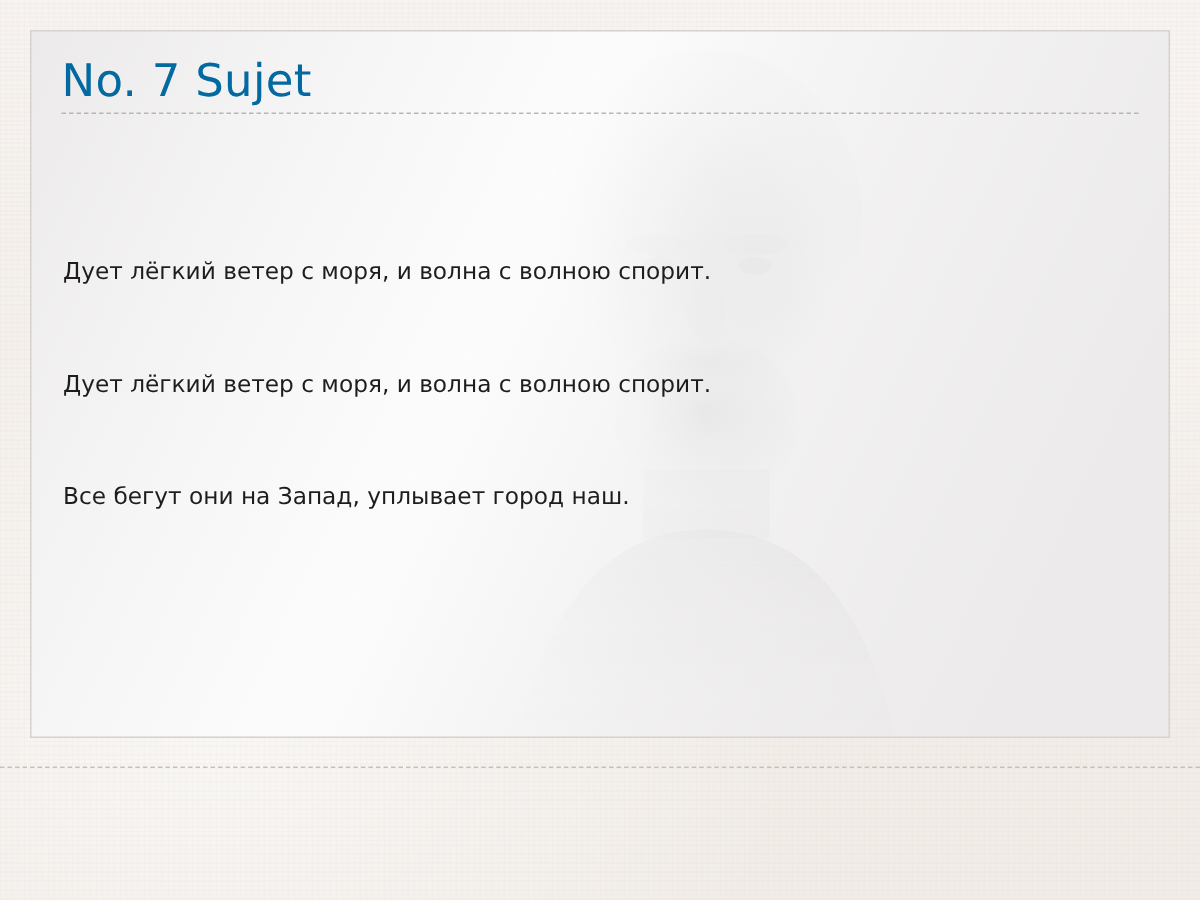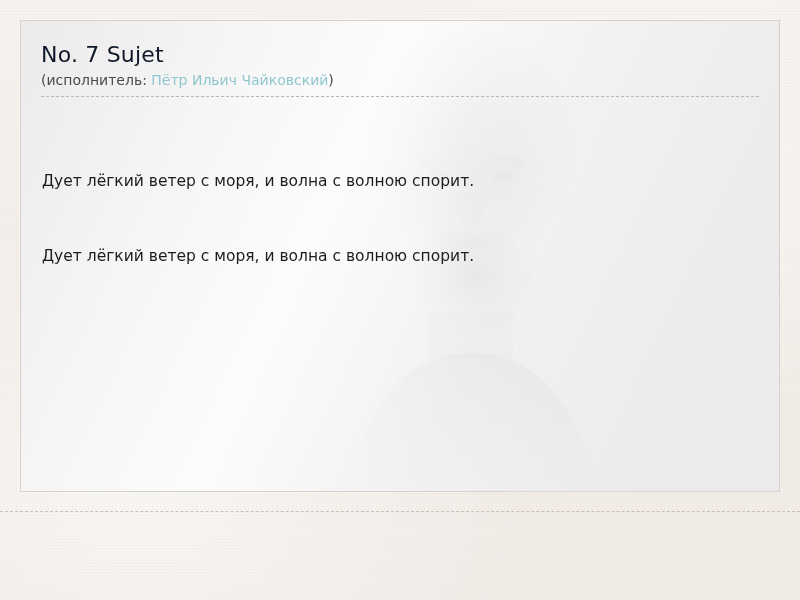--- a/index.html
+++ b/index.html
@@ -83,24 +83,24 @@
   .header {
     position: absolute;
     left: 20px;
     top: 20px;
     width: 718px;
     padding-bottom: 6px;
     border-bottom: 1px dashed #b9b6b8;
   }
   .slide-title {
     margin: 0;
-    font-size: 22px;
+    font-size: 30px;
     font-weight: 400;
     line-height: 28px;
-    color: #0f172a;
+    color: #0369a1;
     letter-spacing: 0.2px;
   }
   .slide-subtitle {
     margin: 2px 0 0 0;
     font-size: 14px;
     line-height: 19px;
     color: #4a4a4a;
     font-weight: 400;
   }
   .composer-link {
@@ -172,26 +172,26 @@
     <ellipse cx="150" cy="285" rx="62" ry="56" fill="url(#beardFade)"></ellipse>
 
     <rect x="108" y="318" width="84" height="46" fill="#a8a8a8" opacity="0.30"></rect>
     <path d="M20 520 C40 400 90 358 150 358 C210 358 260 400 280 520 Z" fill="url(#shoulderFade)"></path>
   </svg>
 
   <div class="panel-sheen"></div>
 
   <div class="header">
     <h1 class="slide-title">No. 7 Sujet</h1>
-    <p class="slide-subtitle"><span>(исполнитель: </span><a class="composer-link" href="#">Пётр Ильич Чайковский</a><span>)</span></p>
   </div>
 
   <div class="lyrics">
     <div class="lyric-line">Дует лёгкий ветер с моря, и волна с волною спорит.</div>
     <div class="lyric-line">Дует лёгкий ветер с моря, и волна с волною спорит.</div>
+    <div class="lyric-line">Все бегут они на Запад, уплывает город наш.</div>
     <div class="lyric-line blank"></div>
     
     
     
     
     
     
     
     
     

